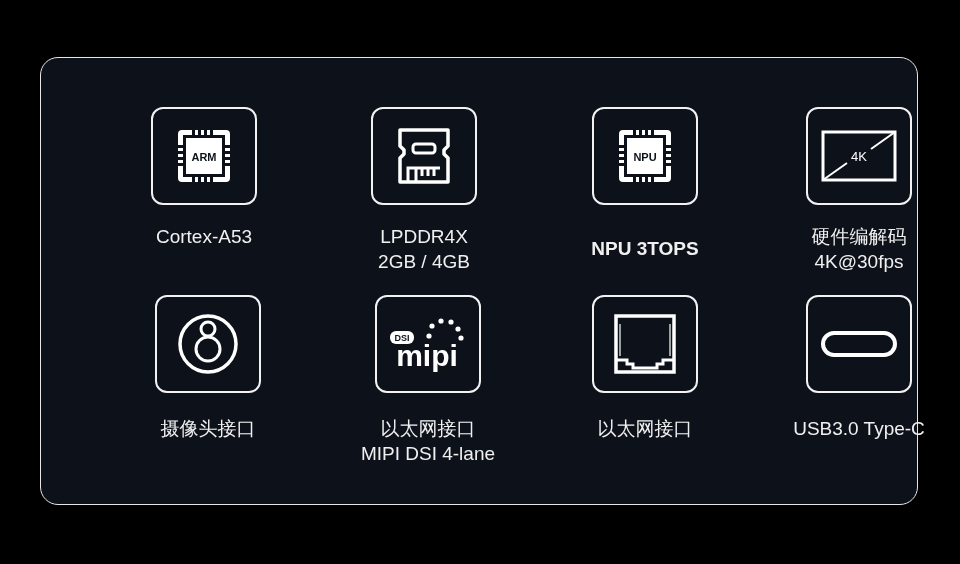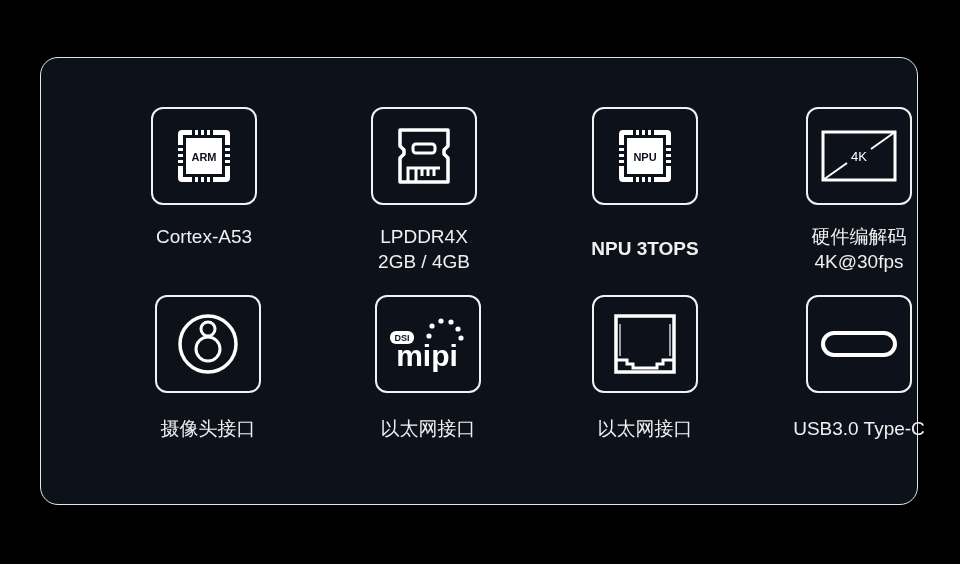--- a/index.html
+++ b/index.html
@@ -132,20 +132,21 @@
           <circle cx="47" cy="14" r="2.6"></circle>
             <circle cx="44" cy="24" r="2.6"></circle>
         </g>
         <rect x="5" y="19" width="24" height="13" rx="6" fill="#fff"></rect>
         <text x="17" y="29" text-anchor="middle" font-family="Liberation Sans, sans-serif" font-weight="bold" font-size="9" fill="#0d111a">DSI</text>
         <text x="42" y="54" text-anchor="middle" font-family="Liberation Sans, sans-serif" font-weight="bold" font-size="30" fill="#fff">mipi</text>
       </svg>
     </div>
     <div class="label" style="top:121px;">
       <div>以太网接口</div>
+      <div>MIPI DSI 4-lane</div>
     </div>
   </div>
 
   <div class="cell" style="left:494px;top:237px;">
     <div class="iconbox">
       <svg width="64" height="64" viewBox="0 0 64 64">
         <rect x="3" y="4" width="58" height="56" fill="none" stroke="#fff" stroke-width="3.5"></rect>
         <path d="M3 48 H14 V52 H20 V56 H44 V52 H50 V48 H61" fill="none" stroke="#fff" stroke-width="3"></path>
         <line x1="7" y1="12" x2="7" y2="44" stroke="#fff" stroke-width="1.2"></line>
         <line x1="57" y1="12" x2="57" y2="44" stroke="#fff" stroke-width="1.2"></line>

